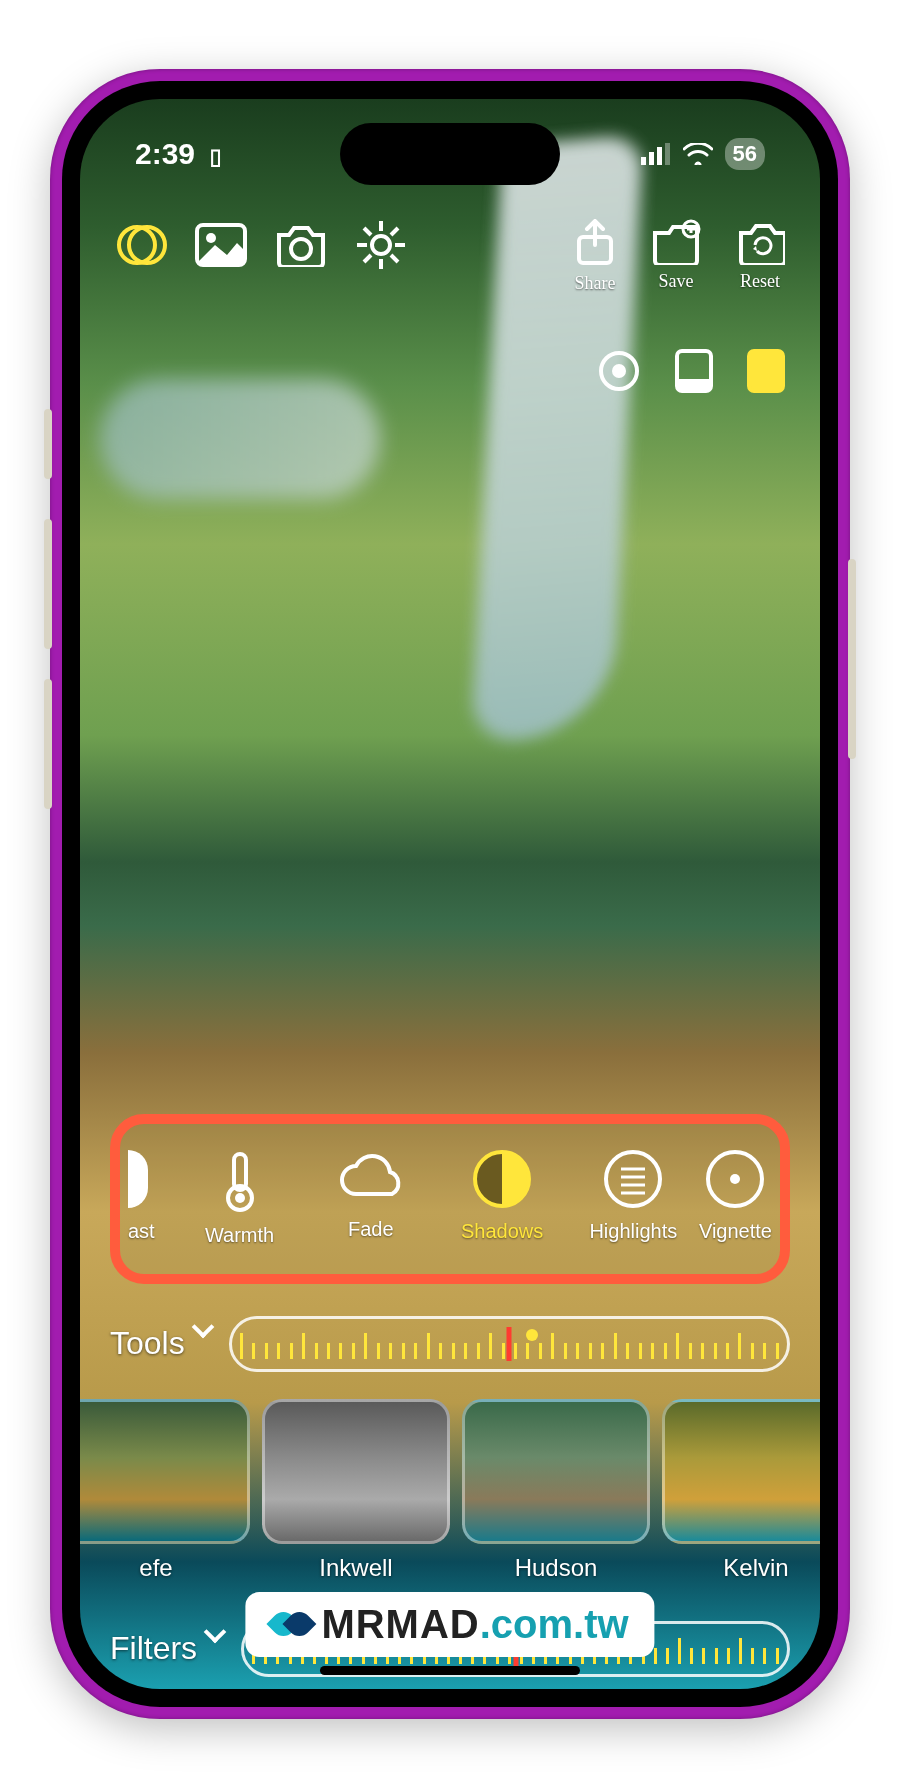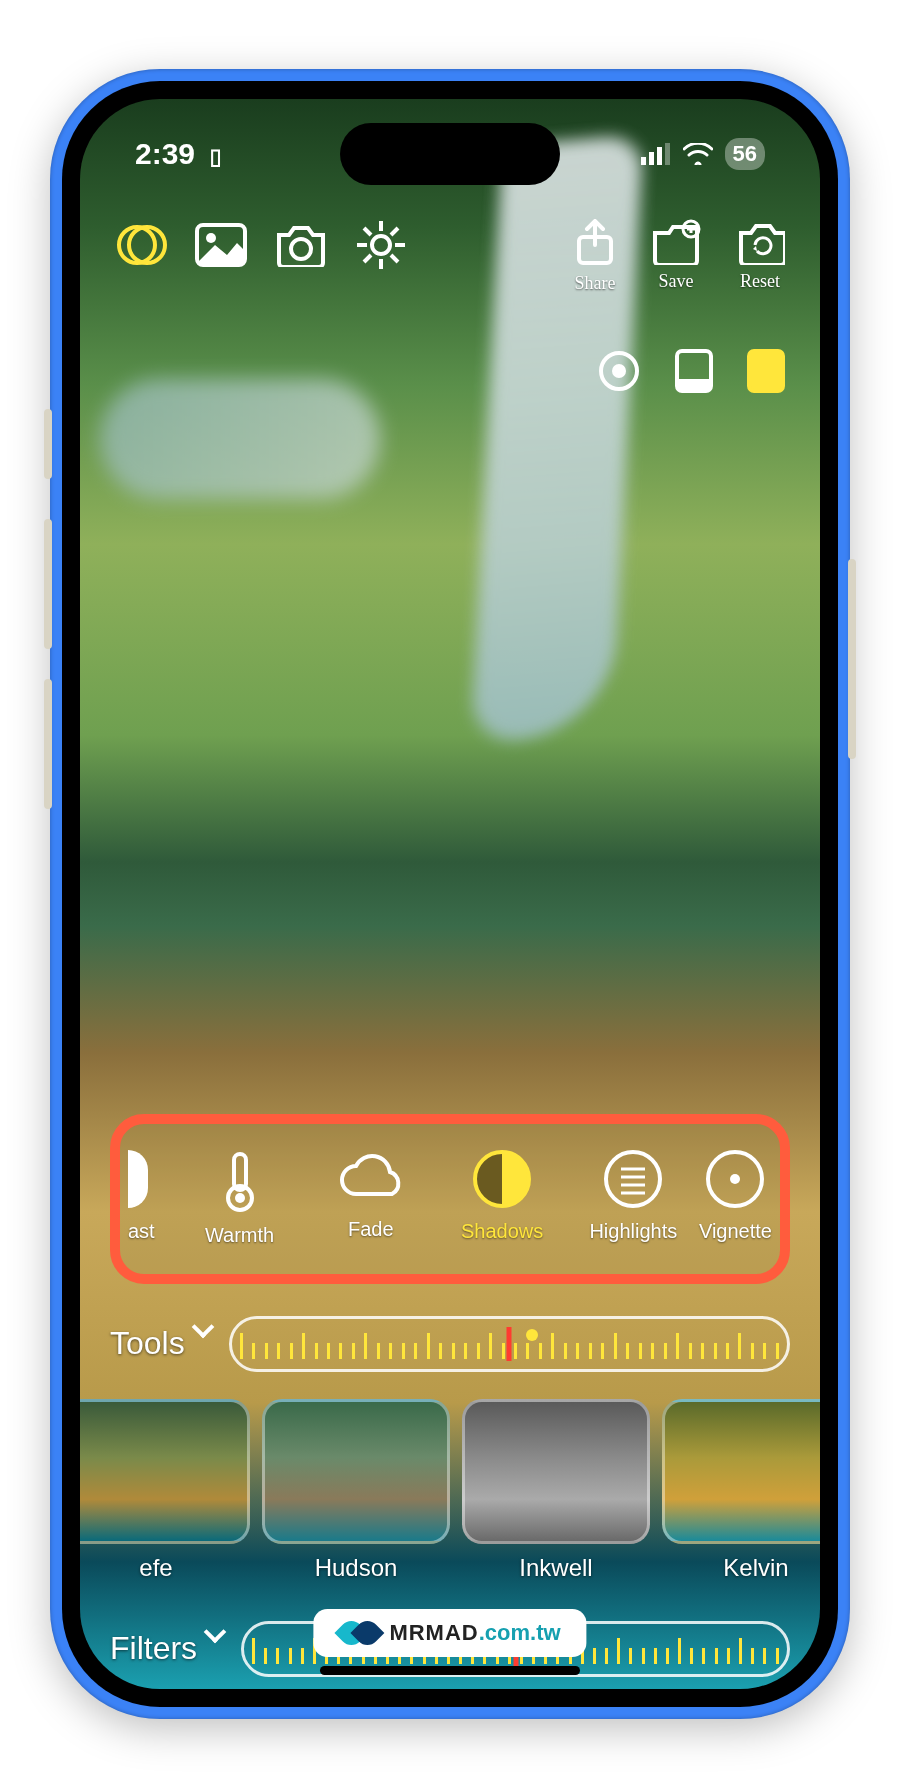--- a/index.html
+++ b/index.html
@@ -8,21 +8,21 @@
   height: 1787px;
   background: #fff;
   font-family: -apple-system, Helvetica, Arial, sans-serif;
   display: flex;
   align-items: center;
   justify-content: center;
 }
 .phone-frame {
   width: 800px;
   height: 1650px;
-  background: #3b82f6;
+  background: #a21caf;
   border-radius: 110px;
   padding: 12px;
   box-shadow: 0 10px 40px rgba(0,0,0,.25), inset 0 0 4px rgba(0,0,0,.3);
   position: relative;
 }
 .phone-inner {
   width: 100%; height: 100%;
   background: #000;
   border-radius: 98px;
   padding: 18px;
@@ -292,21 +292,21 @@
   bottom: 32px;
   left: 50%;
   transform: translateX(-50%);
   background: #fff;
   border-radius: 14px;
   padding: 10px 26px;
   display: flex;
   align-items: center;
   gap: 10px;
   font-weight: 700;
-  font-size: 22px;
+  font-size: 40px;
   color: #222;
   z-index: 200;
 }
 .wm-logo {
   width: 40px; height: 28px;
   position: relative;
 }
 .wm-logo::before, .wm-logo::after {
   content: "";
   position: absolute;
@@ -579,26 +579,26 @@
           <div class="dot"></div>
         </div>
       </div>
 
       <div class="filter-strip">
         <div class="filter-item" style="margin-left:-30px">
           <div class="filter-thumb th-hefe"></div>
           <span class="filter-label">efe</span>
         </div>
         <div class="filter-item">
+          <div class="filter-thumb th-inkwell"></div>
+          <span class="filter-label">Inkwell</span>
+        </div>
+        <div class="filter-item">
           <div class="filter-thumb th-hudson"></div>
           <span class="filter-label">Hudson</span>
-        </div>
-        <div class="filter-item">
-          <div class="filter-thumb th-inkwell"></div>
-          <span class="filter-label">Inkwell</span>
         </div>
         <div class="filter-item" style="margin-right:-30px">
           <div class="filter-thumb th-kelvin"></div>
           <span class="filter-label">Kelvin</span>
         </div>
       </div>
 
       <div class="filters-row">
         <div class="tools-label">
           <span>Filters</span>

